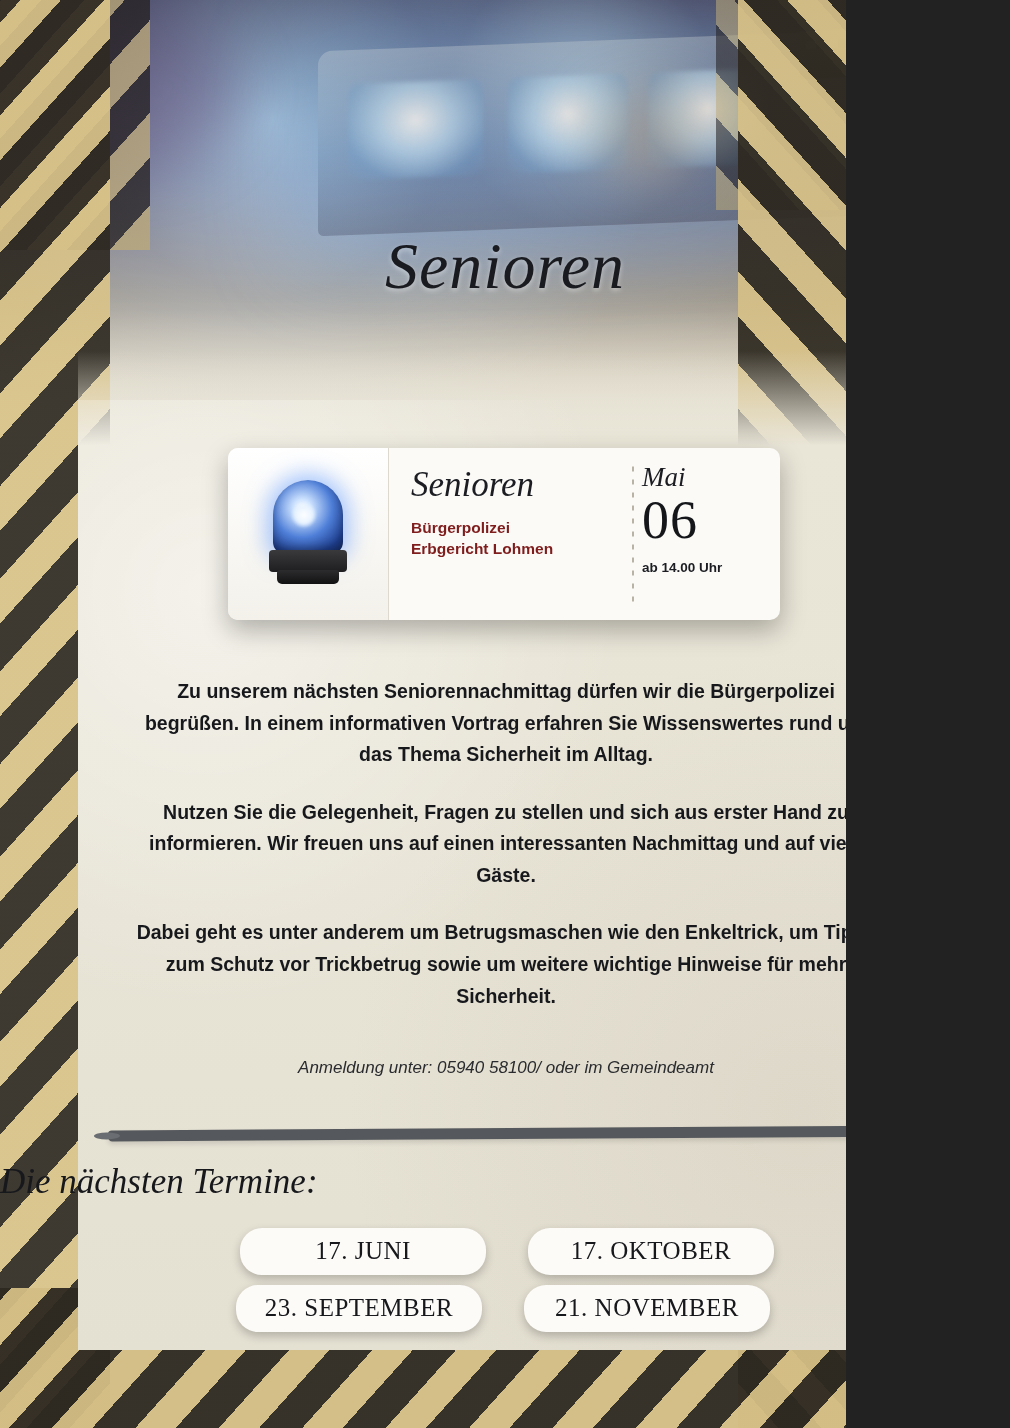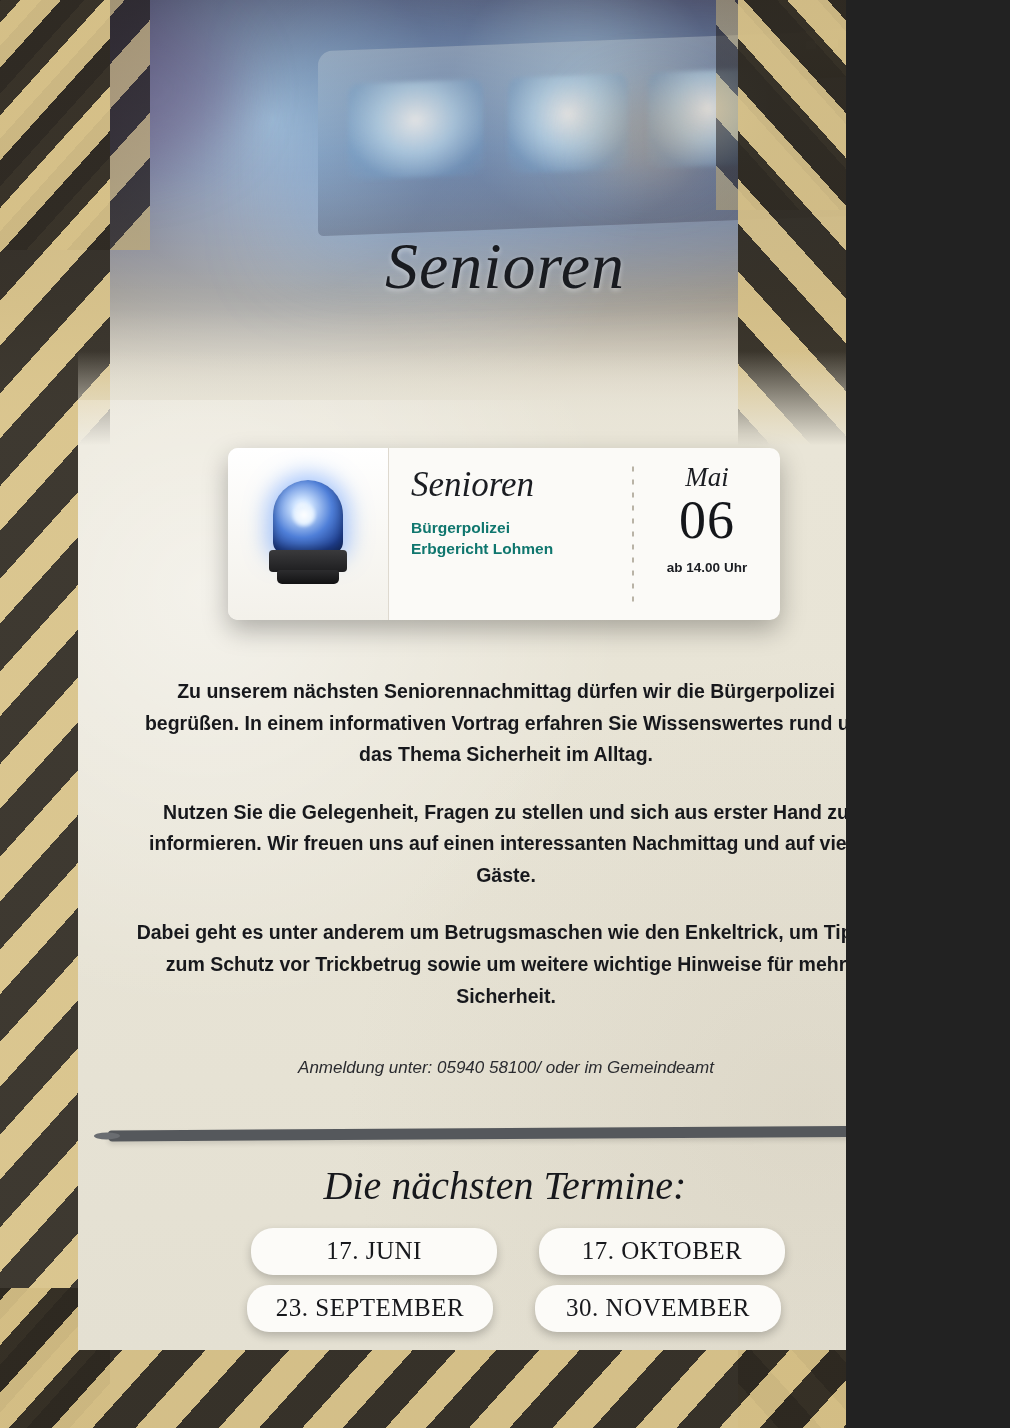--- a/index.html
+++ b/index.html
@@ -203,35 +203,34 @@
     font-family: "Liberation Serif", serif;
     font-style: italic;
     font-size: 35px;
     color: #1b1d22;
     line-height: 1.08;
   }
   .ticket-mid .place {
     margin-top: 14px;
     font-size: 15.5px;
     font-weight: bold;
-    color: #0f766e;
+    color: #7f1d1d;
     line-height: 1.35;
   }
   .perf {
     width: 2px;
     margin: 14px 0;
     background-image: radial-gradient(circle, #b9b3a6 0 2.2px, rgba(0,0,0,0) 2.6px);
     background-size: 6px 13px;
     background-repeat: repeat-y;
     background-position: center;
   }
   .ticket-right {
     width: 130px;
     padding: 16px 8px 12px;
-    text-align: center;
     border-radius: 0 10px 10px 0;
   }
   .ticket-right .month {
     font-family: "Liberation Serif", serif;
     font-style: italic;
     font-size: 27px;
     color: #1b1d22;
     line-height: 1;
   }
   .ticket-right .day {
@@ -301,29 +300,29 @@
     width: 30px; height: 8px;
     background: #5e6165;
     border-radius: 50%;
   }
 
   
   .next-title {
     position: absolute;
     left: 0; top: 1162px;
     width: 1010px;
-    text-align: center;
+    text-align: left;
     font-family: "Liberation Serif", serif;
     font-style: italic;
-    font-size: 40px;
+    font-size: 35px;
     color: #17181c;
   }
   .dates {
     position: absolute;
-    left: 218px; top: 1228px;
+    left: 207px; top: 1228px;
     width: 600px;
   }
   .date-row { display: flex; justify-content: center; gap: 42px; }
   .date-row.second { margin-top: 10px; }
   .pill {
     min-width: 210px;
     padding: 9px 18px 10px;
     text-align: center;
     background: #fcfbf8;
     border-radius: 22px;
@@ -402,17 +401,17 @@
 
   <div class="next-title">Die nächsten Termine:</div>
 
   <div class="dates">
     <div class="date-row">
       <div class="pill">17. JUNI</div>
       <div class="pill">17. OKTOBER</div>
     </div>
     <div class="date-row second">
       <div class="pill shift-left">23. SEPTEMBER</div>
-      <div class="pill">30. NOVEMBER</div>
+      <div class="pill">21. NOVEMBER</div>
     </div>
   </div>
 
 </div>
 
 </body></html>

